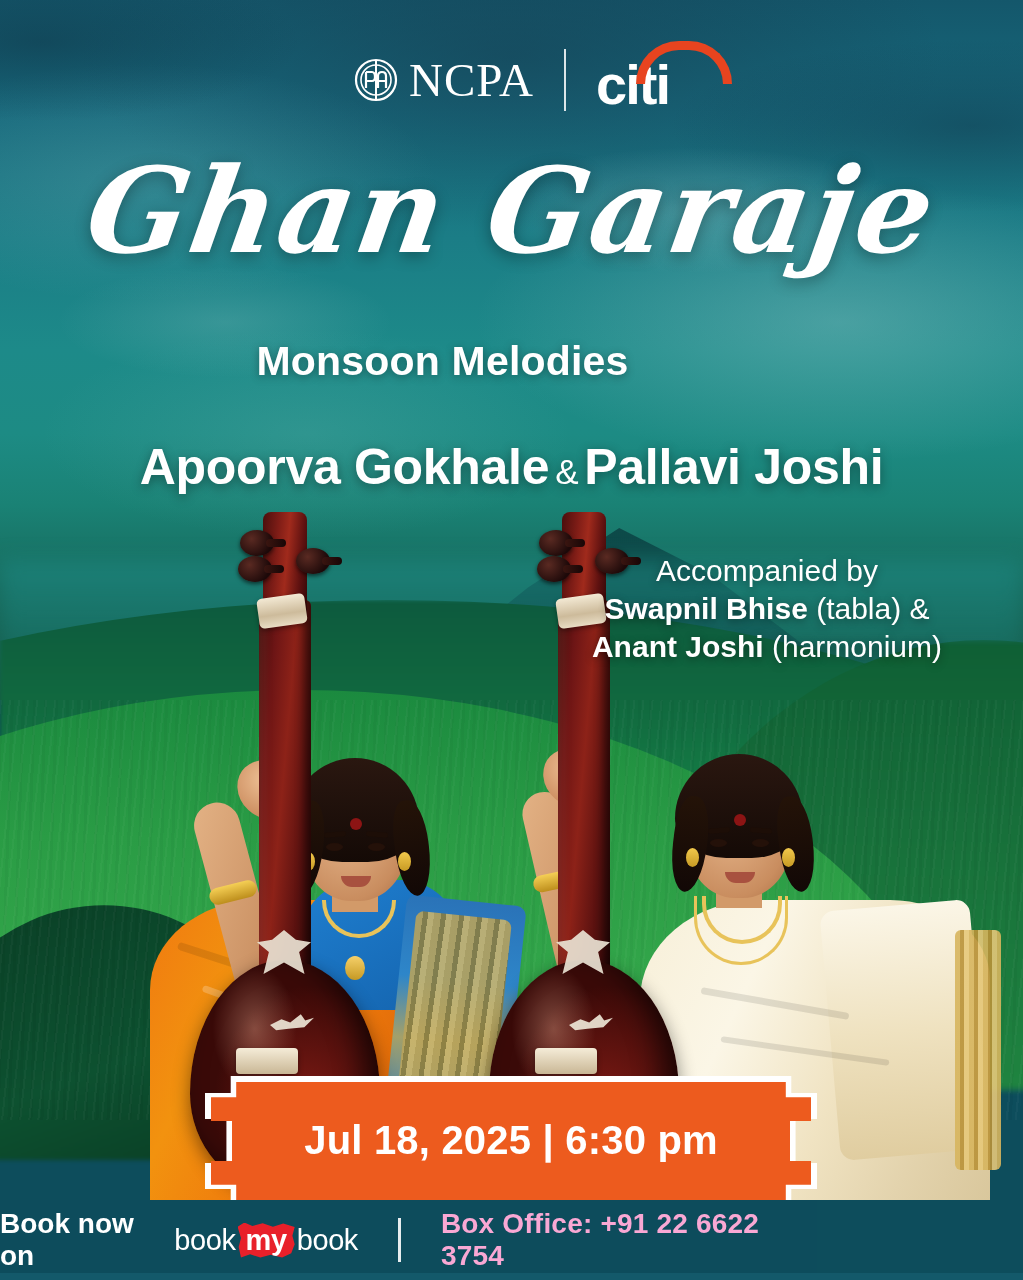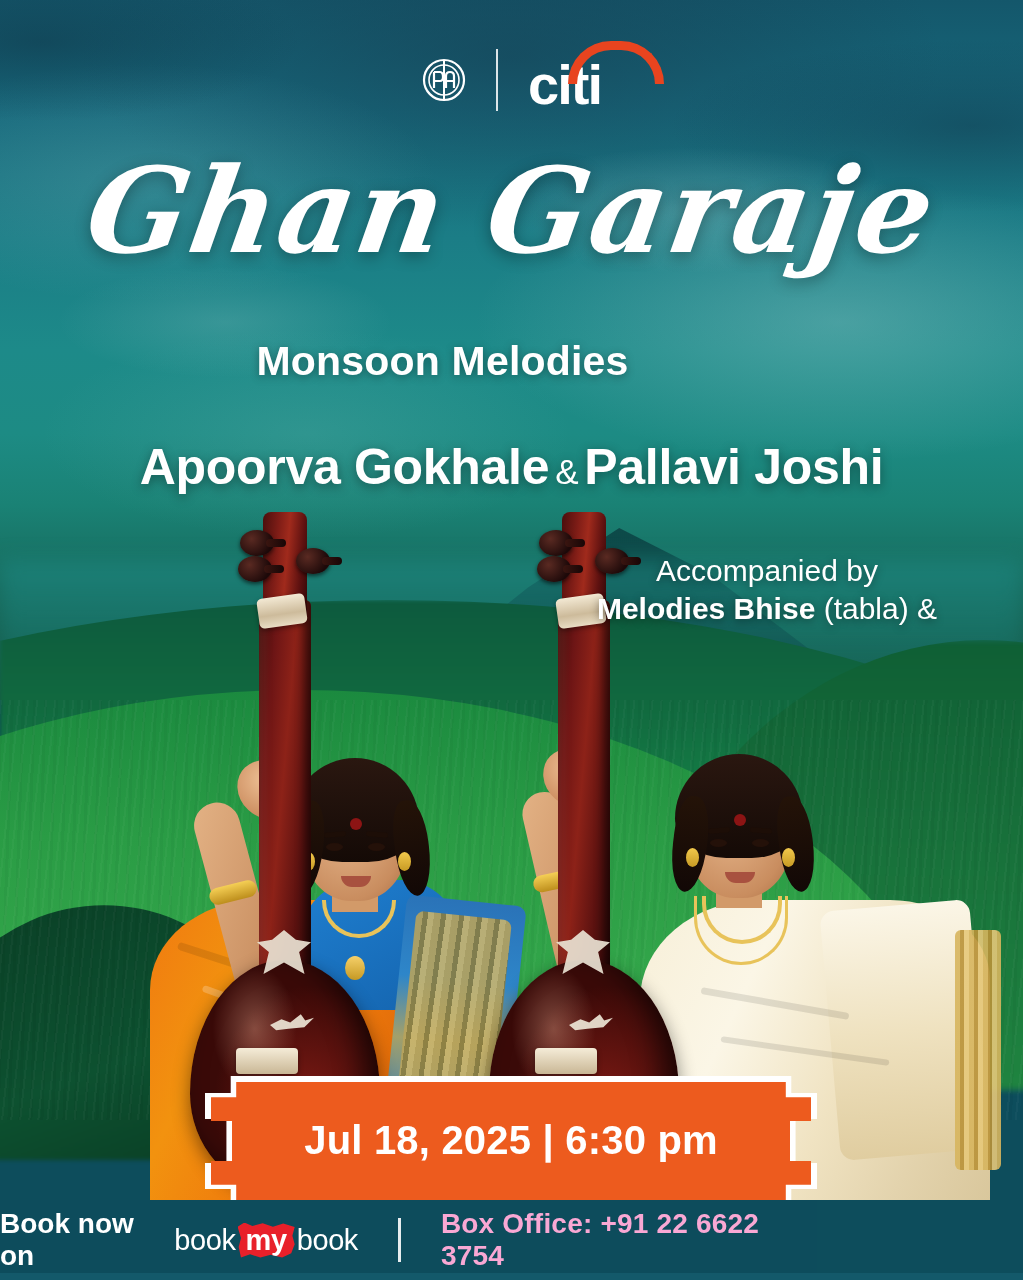--- a/index.html
+++ b/index.html
@@ -406,39 +406,44 @@
 
   <div class="logobar">
     <div class="ncpa-lockup">
       <svg class="ncpa-mark" viewBox="0 0 44 44">
         <circle cx="22" cy="22" r="20" fill="none" stroke="#ffffff" stroke-width="2.2"></circle>
         <circle cx="22" cy="22" r="15" fill="none" stroke="#ffffff" stroke-width="1.6"></circle>
         <rect x="21" y="2" width="2" height="40" fill="#ffffff"></rect>
         <path d="M12 14 L12 30 M12 14 L18 14 Q21 14 21 19 Q21 23 18 23 L12 23" fill="none" stroke="#ffffff" stroke-width="2.2"></path>
         <path d="M24 30 L24 18 Q24 14 28 14 Q32 14 32 18 L32 30 M24 23 L32 23" fill="none" stroke="#ffffff" stroke-width="2.2"></path>
       </svg>
+      <span class="ncpa-word">NCPA</span>
     </div>
     <div class="logo-divider"></div>
     <div class="citi-lockup">
       <div class="citi-arc"></div>
       <span class="citi-word">citi</span>
     </div>
   </div>
 
   <div class="title">Ghan Garaje</div>
   <div class="subtitle">Monsoon Melodies</div>
   <div class="artists">
     <span>Apoorva Gokhale</span><span class="amp">&amp;</span><span>Pallavi Joshi</span>
   </div>
 
   <div class="accomp">
     <div class="line1">Accompanied by</div>
     <div class="line2">
-      <b>Melodies Bhise</b>
+      <b>Swapnil Bhise</b>
       <span class="reg">(tabla) &amp;</span>
+    </div>
+    <div class="line3">
+      <b>Anant Joshi</b>
+      <span class="reg">(harmonium)</span>
     </div>
   </div>
 
   <div class="venue-wrap">
     <div class="venue-outline"></div>
     <div class="venue">
       <div class="venue-line1">Jul 18, 2025 | 6:30 pm</div>
     </div>
   </div>
 

